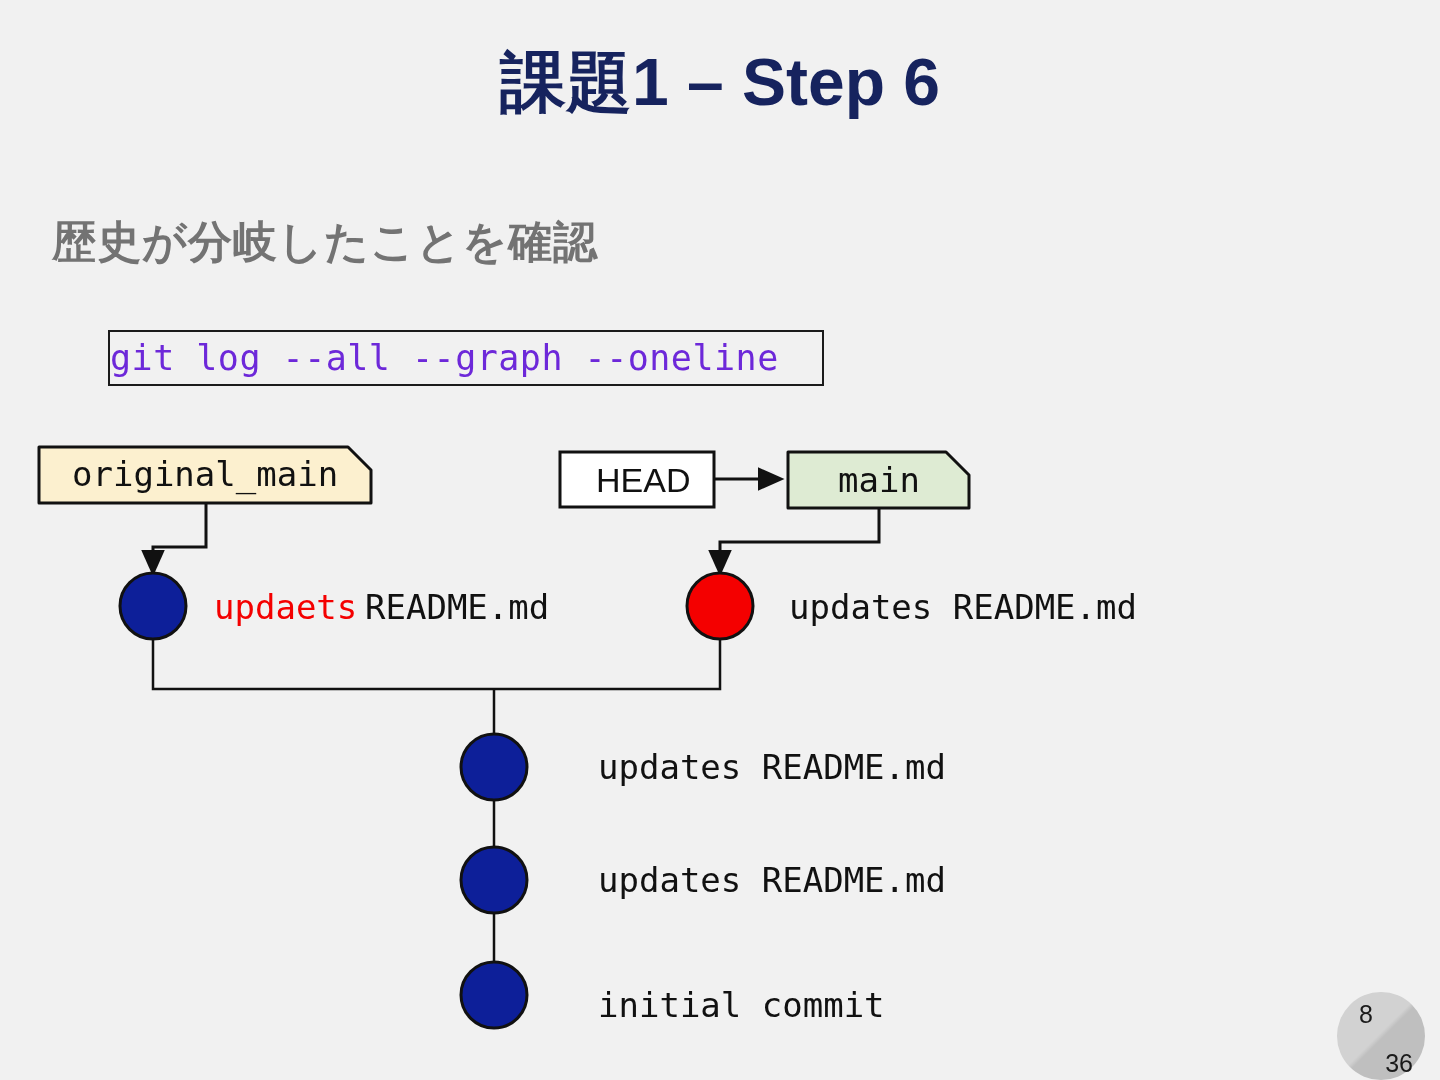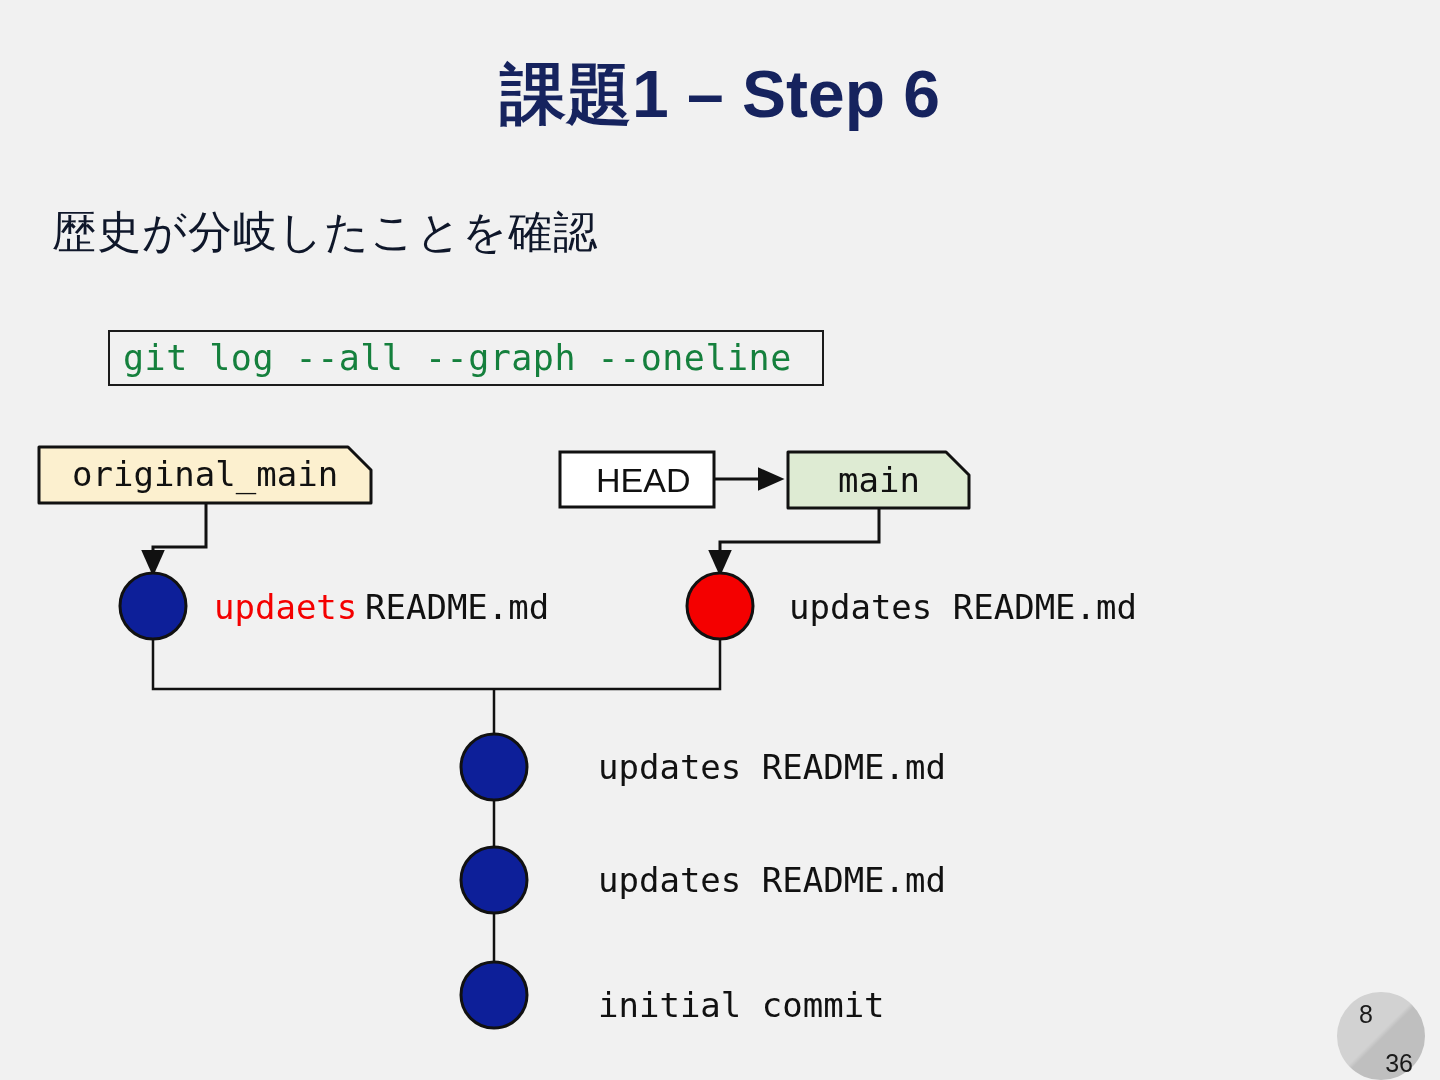--- a/index.html
+++ b/index.html
@@ -18,61 +18,60 @@
   .slide {
     position: relative;
     width: 1440px;
     height: 1080px;
   }
 
   
   #slide-title {
     position: absolute;
     left: 0;
-    top: 60px;
+    top: 48px;
     width: 1440px;
     text-align: center;
     font-size: 66px;
     font-weight: bold;
     color: #16235e;
     letter-spacing: 0px;
     line-height: 1.05;
     white-space: pre;
   }
 
   
   #slide-subtitle {
     position: absolute;
     left: 52px;
-    top: 203px;
+    top: 213px;
     font-size: 44px;
-    font-weight: normal;
-    color: #0f172a;
+    font-weight: bold;
+    color: #737373;
     letter-spacing: 1px;
     white-space: pre;
   }
 
   
   #command-box {
     position: absolute;
     left: 108px;
     top: 330px;
     width: 716px;
     height: 56px;
     border: 2px solid #1b1b1b;
     background: #f1f1f1;
     box-sizing: border-box;
     display: flex;
     align-items: center;
   }
   #command-box .cmd-text {
     font-family: "DejaVu Sans Mono", "Liberation Mono", monospace;
     font-size: 35px;
-    color: #15803d;
-    padding-left: 13px;
+    color: #6d28d9;
     letter-spacing: 0.5px;
     white-space: pre;
   }
 
   
   #commit-graph {
     position: absolute;
     left: 0;
     top: 0;
     width: 1440px;

